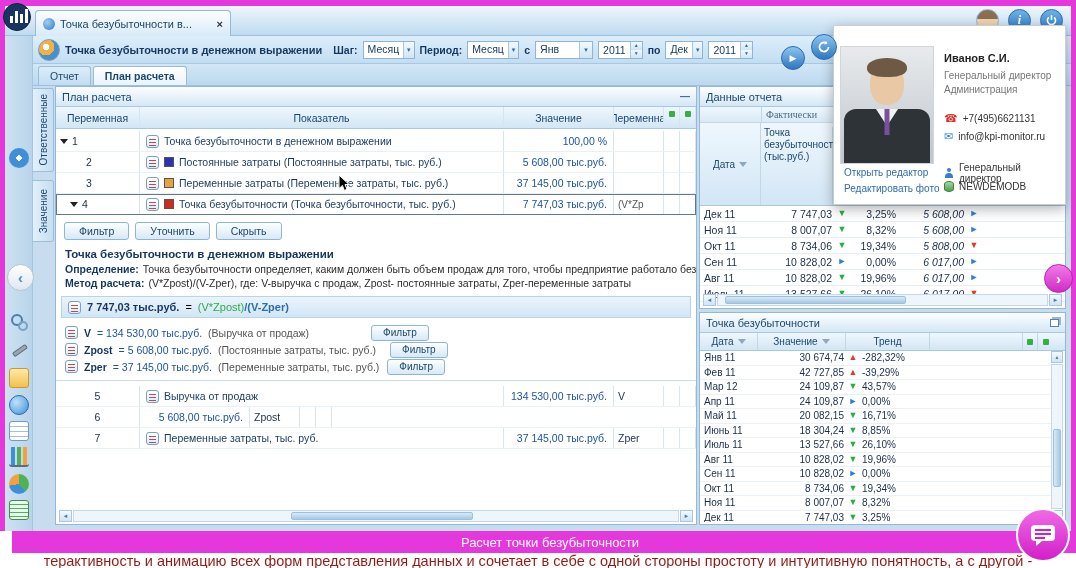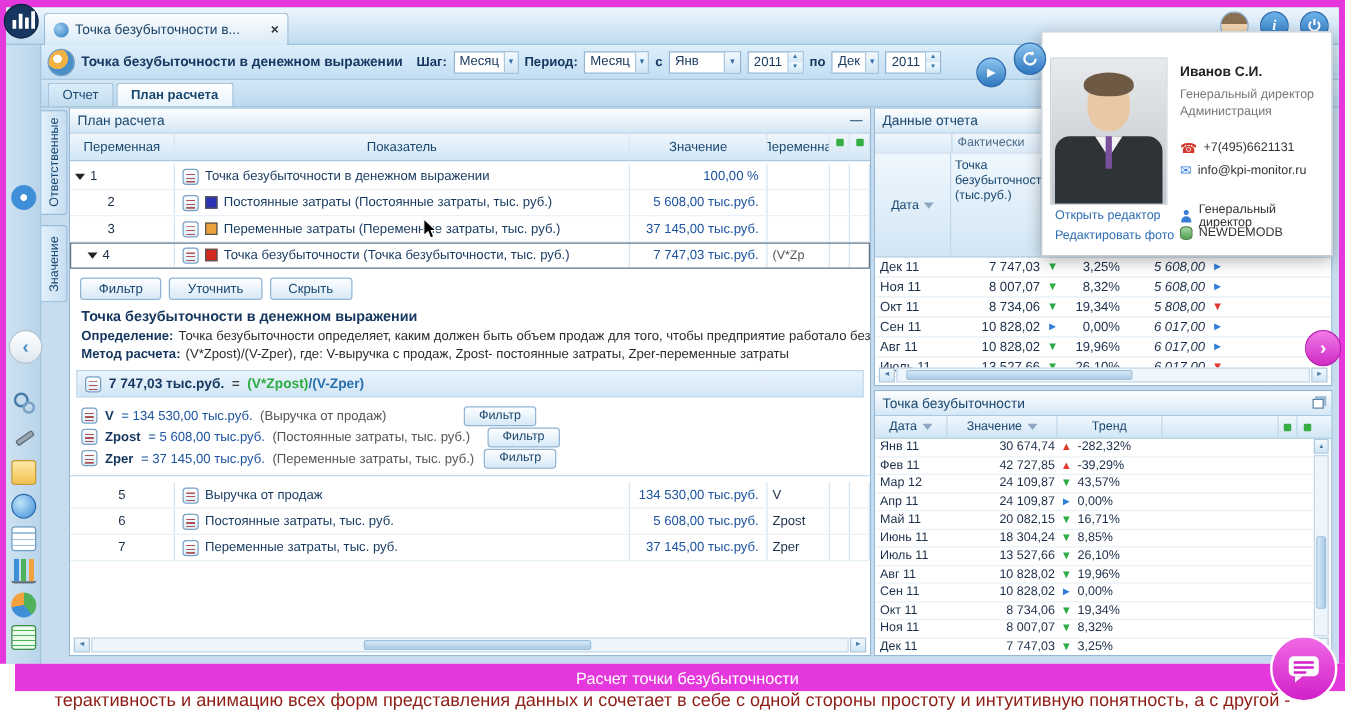--- a/index.html
+++ b/index.html
@@ -94,42 +94,42 @@
   .plan-btns{display:flex;gap:6px;padding:7px 8px 5px;}
   .btn{height:18px;padding:0 14px;background:linear-gradient(#fdfeff,#d7e9f7);border:1px solid #8fb4d4;border-radius:3px;
     font-size:10.5px;color:var(--navy);display:flex;align-items:center;}
   .btn-sm{height:16px;padding:0 11px;font-size:10px;}
   .detail-title{font-weight:bold;color:var(--dknavy);font-size:11.5px;padding:3px 9px 2px;}
   .def-line{padding:1px 9px;font-size:10.5px;color:#2c2c2c;white-space:nowrap;overflow:hidden;}
   .def-label{font-weight:bold;color:var(--dknavy);margin-right:4px;}
   .formula-band{margin:6px 5px;height:22px;background:linear-gradient(#eaf4fc,#d2e6f5);border:1px solid #b9d3e8;
     display:flex;align-items:center;gap:6px;padding:0 6px;font-size:11px;}
   .f-result{font-weight:bold;color:var(--dknavy);}
-  .f-num{color:var(--green);font-weight:bold;margin-top:11px;}
+  .f-num{color:var(--green);font-weight:normal;margin-top:11px;}
   .f-den{color:#2a6fae;font-weight:bold;}
   .var-line{display:flex;align-items:center;gap:6px;padding:1px 9px;height:17px;font-size:10.5px;}
   .var-name{font-weight:bold;color:var(--dknavy);}
   .var-value{color:var(--valblue);}
   .var-desc{color:#555;}
   .divider{height:1px;background:#c9dcec;margin:5px 0;}
   .pt-num-center{justify-content:center;padding-left:0;}
 
   
   .hscroll{position:absolute;left:3px;right:3px;bottom:2px;height:12px;display:flex;align-items:stretch;gap:1px;}
   .harrow{width:13px;background:linear-gradient(#f2f9fe,#cfe5f5);border:1px solid #aac7de;display:flex;align-items:center;justify-content:center;font-size:6px;color:#4a7ca8;}
   .htrack{flex:1;position:relative;background:#eef5fb;border:1px solid #c3d8ea;}
   .hthumb{position:absolute;top:1px;bottom:1px;background:linear-gradient(#d8eaf8,#a8c8e4);border:1px solid #9fc0dc;border-radius:2px;}
   .vscroll{position:absolute;top:38px;bottom:2px;right:2px;width:12px;display:flex;flex-direction:column;gap:1px;}
   .varr{height:12px;background:linear-gradient(#f2f9fe,#cfe5f5);border:1px solid #aac7de;display:flex;align-items:center;justify-content:center;font-size:5px;color:#4a7ca8;}
   .vtrack{flex:1;position:relative;background:#eef5fb;border:1px solid #c3d8ea;}
   .vthumb{position:absolute;left:1px;right:1px;background:linear-gradient(90deg,#d8eaf8,#a8c8e4);border:1px solid #9fc0dc;border-radius:2px;}
 
   
   .rp-band{position:absolute;left:0;top:20px;right:0;height:16px;background:linear-gradient(#eff7fd,#d9e9f6);border-bottom:1px solid #c2d8e9;font-size:10px;color:#4a6b88;}
-  .rp-band span{position:absolute;left:66px;top:2px;}
+  .rp-band span{position:absolute;left:66px;top:2px;font-family:Liberation Serif, serif;}
   .rp-band::before{content:"";position:absolute;left:61px;top:0;bottom:0;width:1px;background:#c2d8e9;}
   .rp-colheader{position:absolute;left:0;top:36px;right:0;height:83px;background:linear-gradient(#eff7fd,#d2e6f5);border-bottom:1px solid #aac9e0;font-size:10px;color:var(--navy);}
   .rp-cd{position:absolute;left:0;top:0;bottom:0;width:61px;border-right:1px solid #c2d8e9;display:flex;align-items:center;justify-content:center;gap:4px;}
   .rp-cv{position:absolute;left:61px;top:4px;width:72px;bottom:0;border-right:1px solid #c2d8e9;padding:0 3px;line-height:12px;}
   .funnel{width:0;height:0;border-left:4px solid transparent;border-right:4px solid transparent;border-top:5px solid #8fa8c0;}
   .rp-rows{position:absolute;left:0;top:119px;right:0;height:96px;overflow:hidden;}
   .rp-row{display:flex;height:16px;align-items:center;border-bottom:1px solid #e6eff7;font-size:10.5px;color:#1b2e4a;}
   .rc-date{width:58px;padding-left:4px;}
   .rc-val{width:74px;text-align:right;}
   .rc-ar{width:20px;text-align:center;}
@@ -455,24 +455,20 @@
           <div class="pt-c4">
               <span>V</span>
             </div>
           <div class="pt-c5"></div>
             <div class="pt-c6"></div>
         </div>
         <div class="pt-row">
           <div class="pt-c1 pt-num-center">
               <span>6</span>
             </div>
-          <div class="pt-c2">
-              <span class="mini-icon"></span>
-              <span class="row-name">Постоянные затраты, тыс. руб.</span>
-            </div>
           <div class="pt-c3">
               <span class="val-blue">5 608,00 тыс.руб.</span>
             </div>
           <div class="pt-c4">
               <span>Zpost</span>
             </div>
           <div class="pt-c5"></div>
             <div class="pt-c6"></div>
         </div>
         <div class="pt-row">

